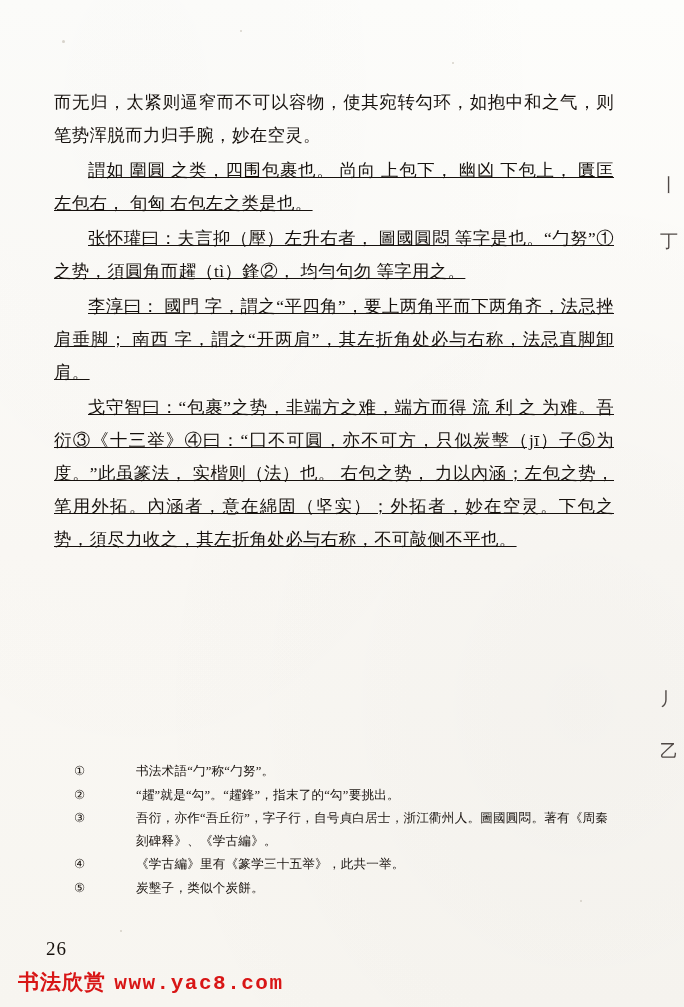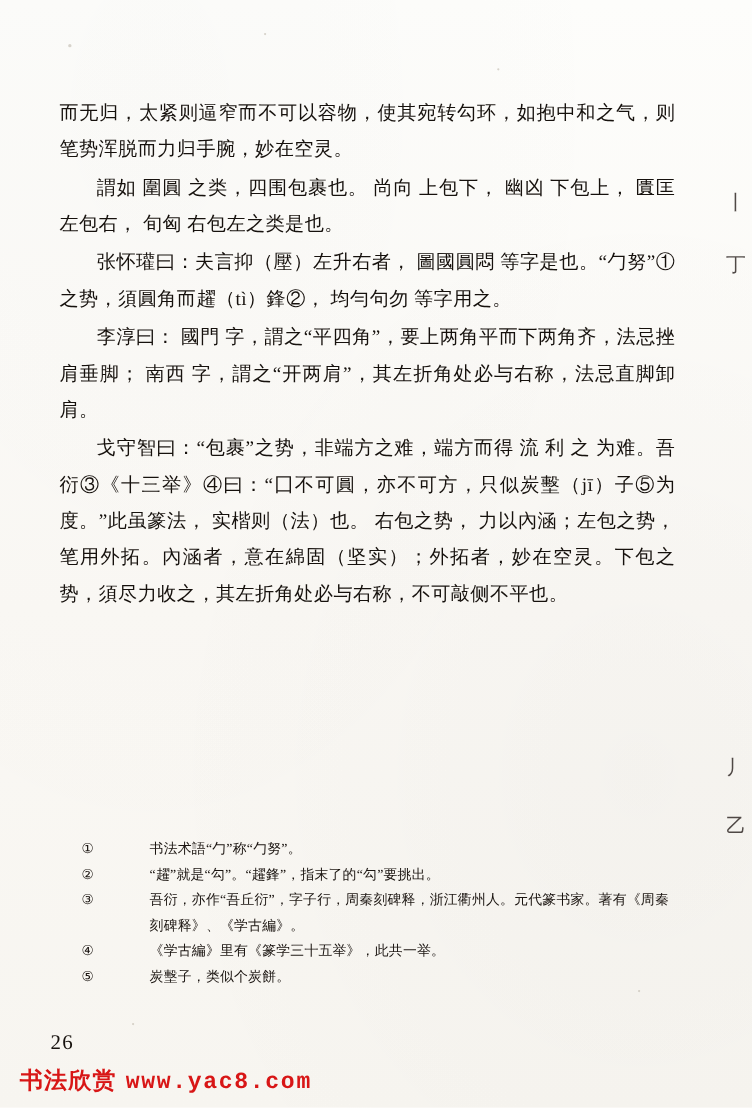--- a/index.html
+++ b/index.html
@@ -56,20 +56,21 @@
     letter-spacing: 0.4px;
     color: #16110d;
   }
 
   .para {
     margin: 0 0 2px 0;
     text-indent: 0;
   }
   .para.indent {
     text-indent: 34px;
+    text-decoration: underline;
   }
 
   .chapter-title {
     text-align: center;
     font-size: 27px;
     letter-spacing: 14px;
     margin: 28px 0 22px 0;
     font-family: "Liberation Serif", "DejaVu Serif", serif;
     font-weight: 400;
     color: #110d0a;
@@ -178,21 +179,21 @@
     <div class="note-row">
       <span class="note-mark">①</span>
       <span class="note-text">书法术語“勹”称“勹努”。</span>
     </div>
     <div class="note-row">
       <span class="note-mark">②</span>
       <span class="note-text">“趯”就是“勾”。“趯鋒”，指末了的“勾”要挑出。</span>
     </div>
     <div class="note-row">
       <span class="note-mark">③</span>
-      <span class="note-text">吾衍，亦作“吾丘衍”，字子行，周秦刻碑释，浙江衢州人。元代篆书家。著有《周秦刻碑释》、《学古編》。</span>
+      <span class="note-text">吾衍，亦作“吾丘衍”，字子行，自号貞白居士，浙江衢州人。圖國圓悶。著有《周秦刻碑释》、《学古編》。</span>
     </div>
     <div class="note-row">
       <span class="note-mark">④</span>
       <span class="note-text">《学古編》里有《篆学三十五举》，此共一举。</span>
     </div>
     <div class="note-row">
       <span class="note-mark">⑤</span>
       <span class="note-text">炭墼子，类似个炭餅。</span>
     </div>
   </div>

